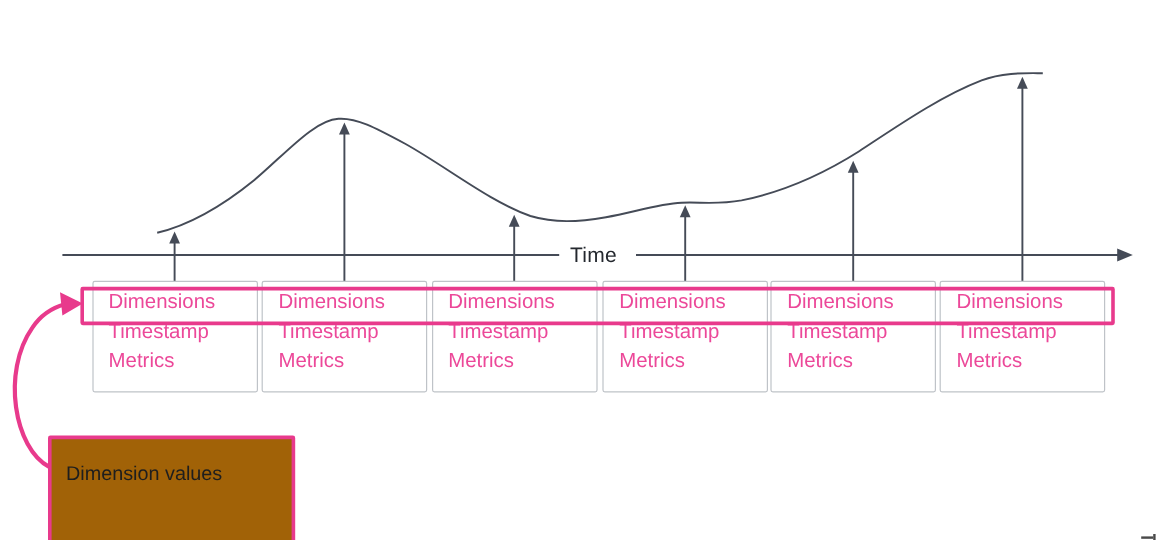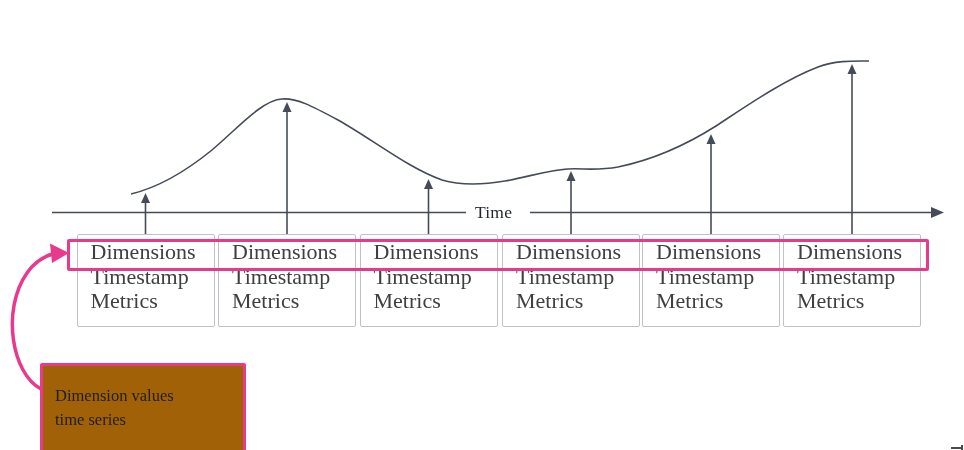--- a/index.html
+++ b/index.html
@@ -1,21 +1,21 @@
 <!DOCTYPE html>
 <html><head>
 <meta charset="utf-8">
 <style>
   html, body { margin: 0; padding: 0; background: #ffffff; }
   #stage {
     position: relative;
     width: 964px;
     height: 450px;
     background: #ffffff;
-    font-family: Liberation Serif, serif;
+    font-family: Liberation Sans, sans-serif;
     overflow: hidden;
   }
   #diagram-svg {
     position: absolute;
     left: 0; top: 0;
     width: 964px; height: 450px;
     z-index: 1;
   }
   .time-label {
     position: absolute;
@@ -33,23 +33,23 @@
     width: 138px;
     height: 93px;
     box-sizing: border-box;
     background: #ffffff;
     border: 1.5px solid #bfc3c8;
     border-radius: 2px;
     z-index: 2;
     padding: 5px 0 0 13px;
   }
   .record-line {
-    font-size: 22px;
+    font-size: 17px;
     line-height: 24.5px;
-    color: #404040;
+    color: #ec4899;
     white-space: nowrap;
   }
   .hl-rect {
     position: absolute;
     left: 67px; top: 239px;
     width: 862px; height: 32px;
     box-sizing: border-box;
     border: 3.5px solid #e83a8c;
     border-radius: 2px;
     background: transparent;
@@ -181,18 +181,17 @@
   <div class="record-box" style="left:783px">
     <div class="record-line">Dimensions</div>
     <div class="record-line">Timestamp</div>
     <div class="record-line">Metrics</div>
   </div>
 
   <div class="hl-rect"></div>
 
   <div class="callout">
     <div class="callout-line">Dimension values</div>
-    <div class="callout-line">time series</div>
   </div>
 
   <div class="corner-artifact"></div>
 
 </div>
 
 </body></html>

